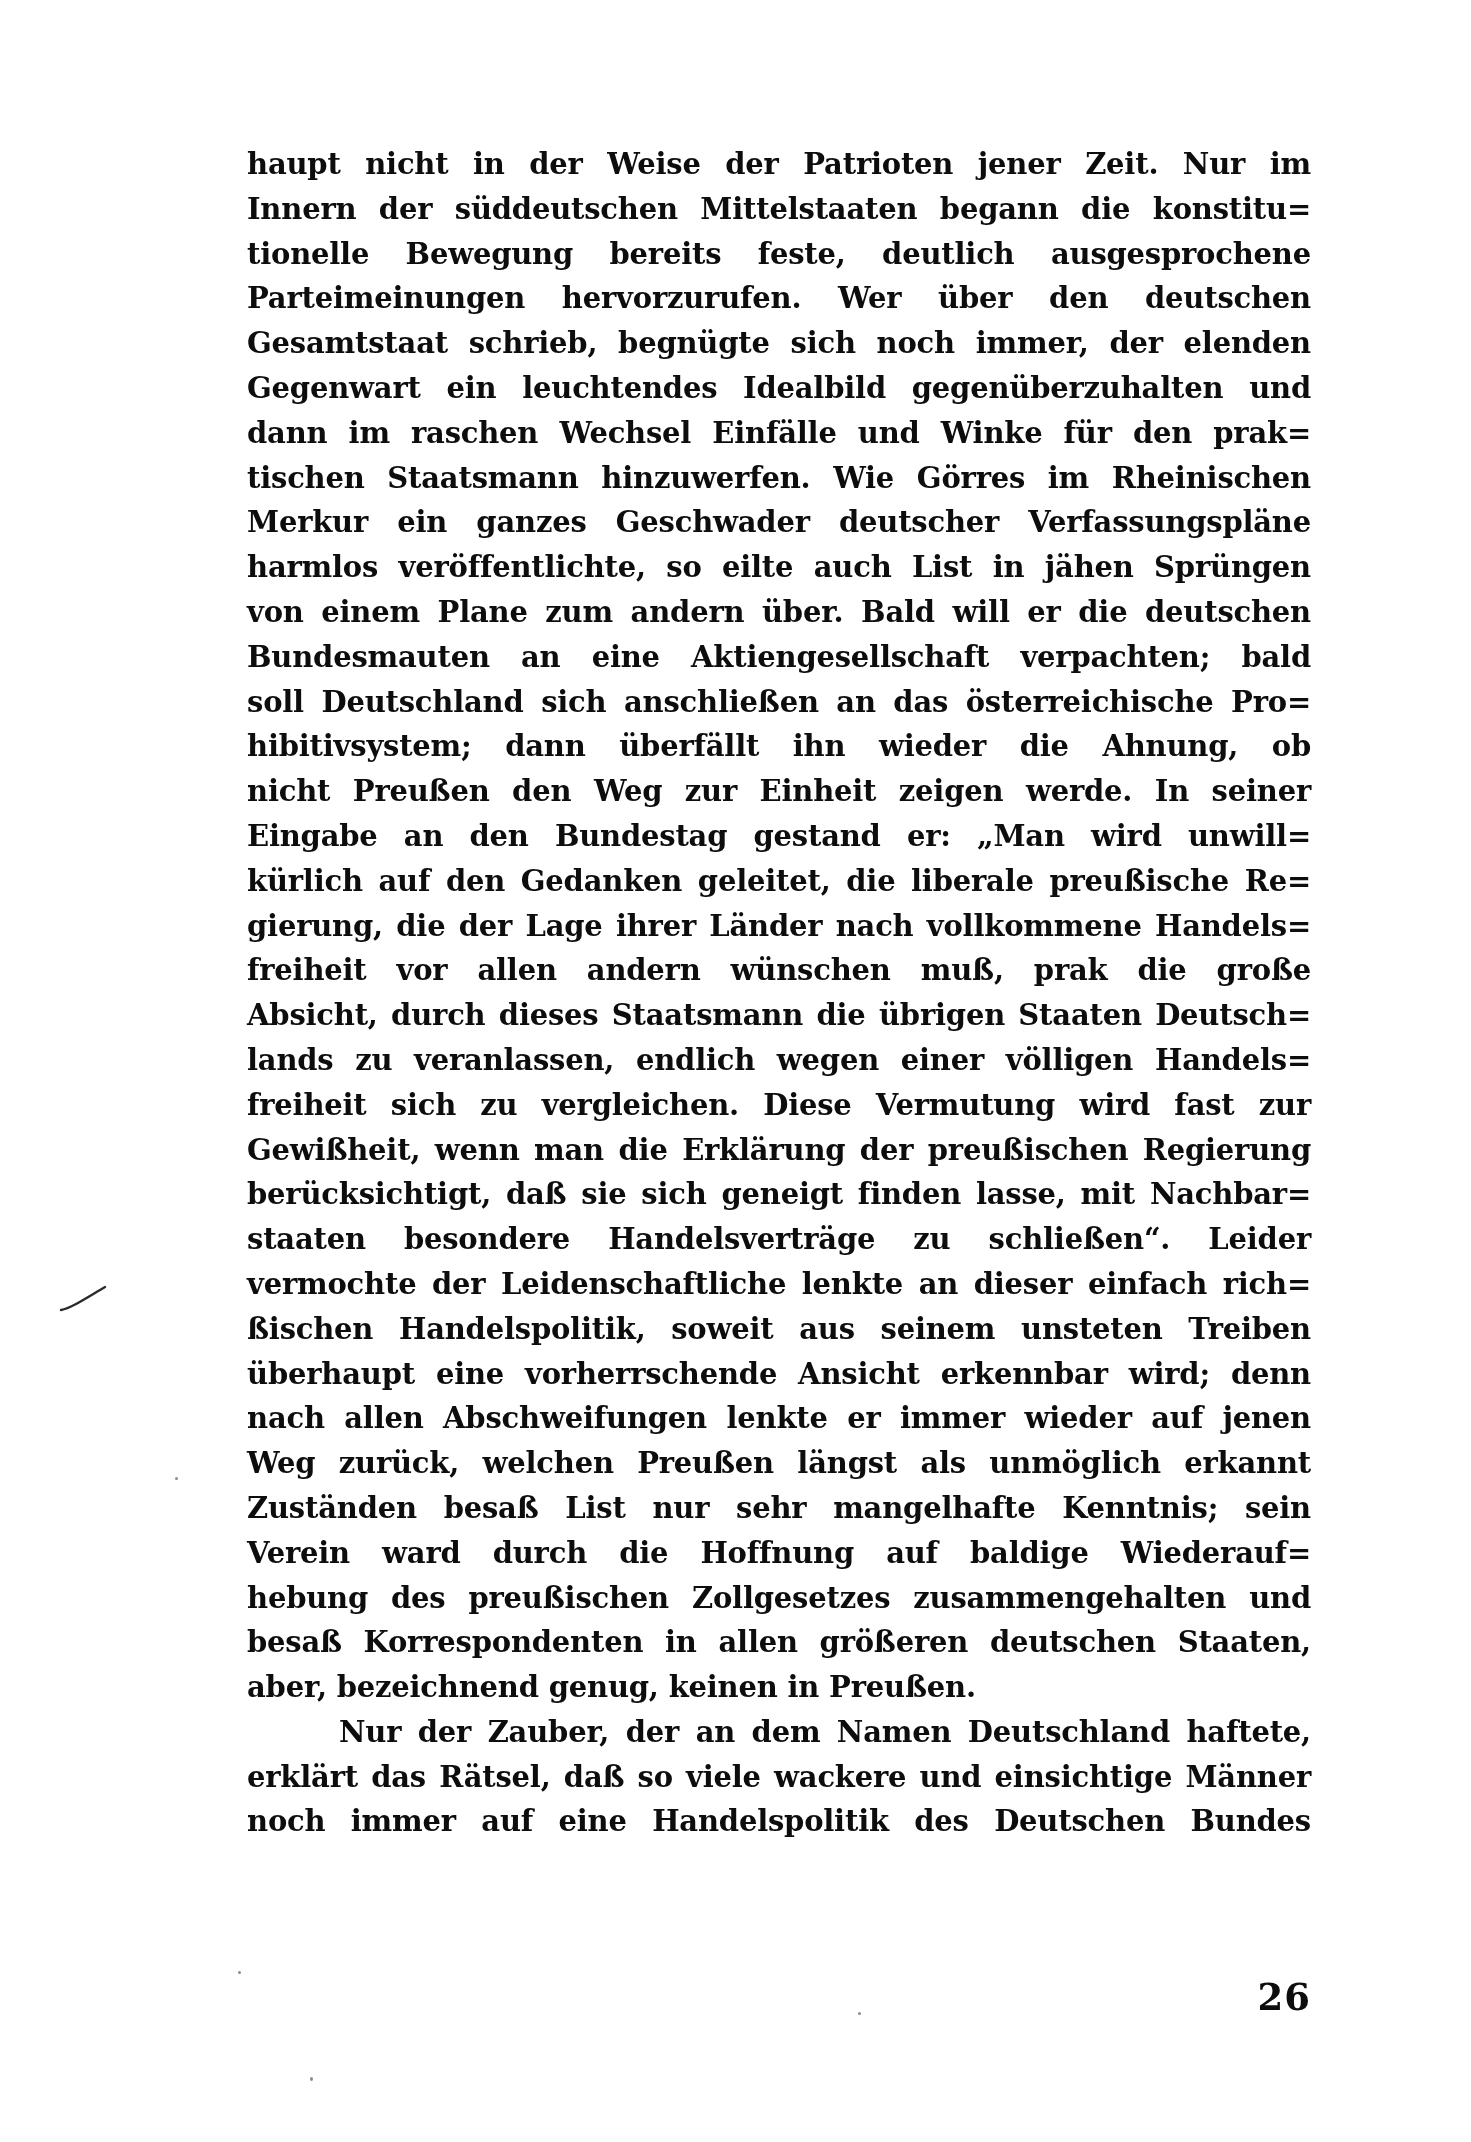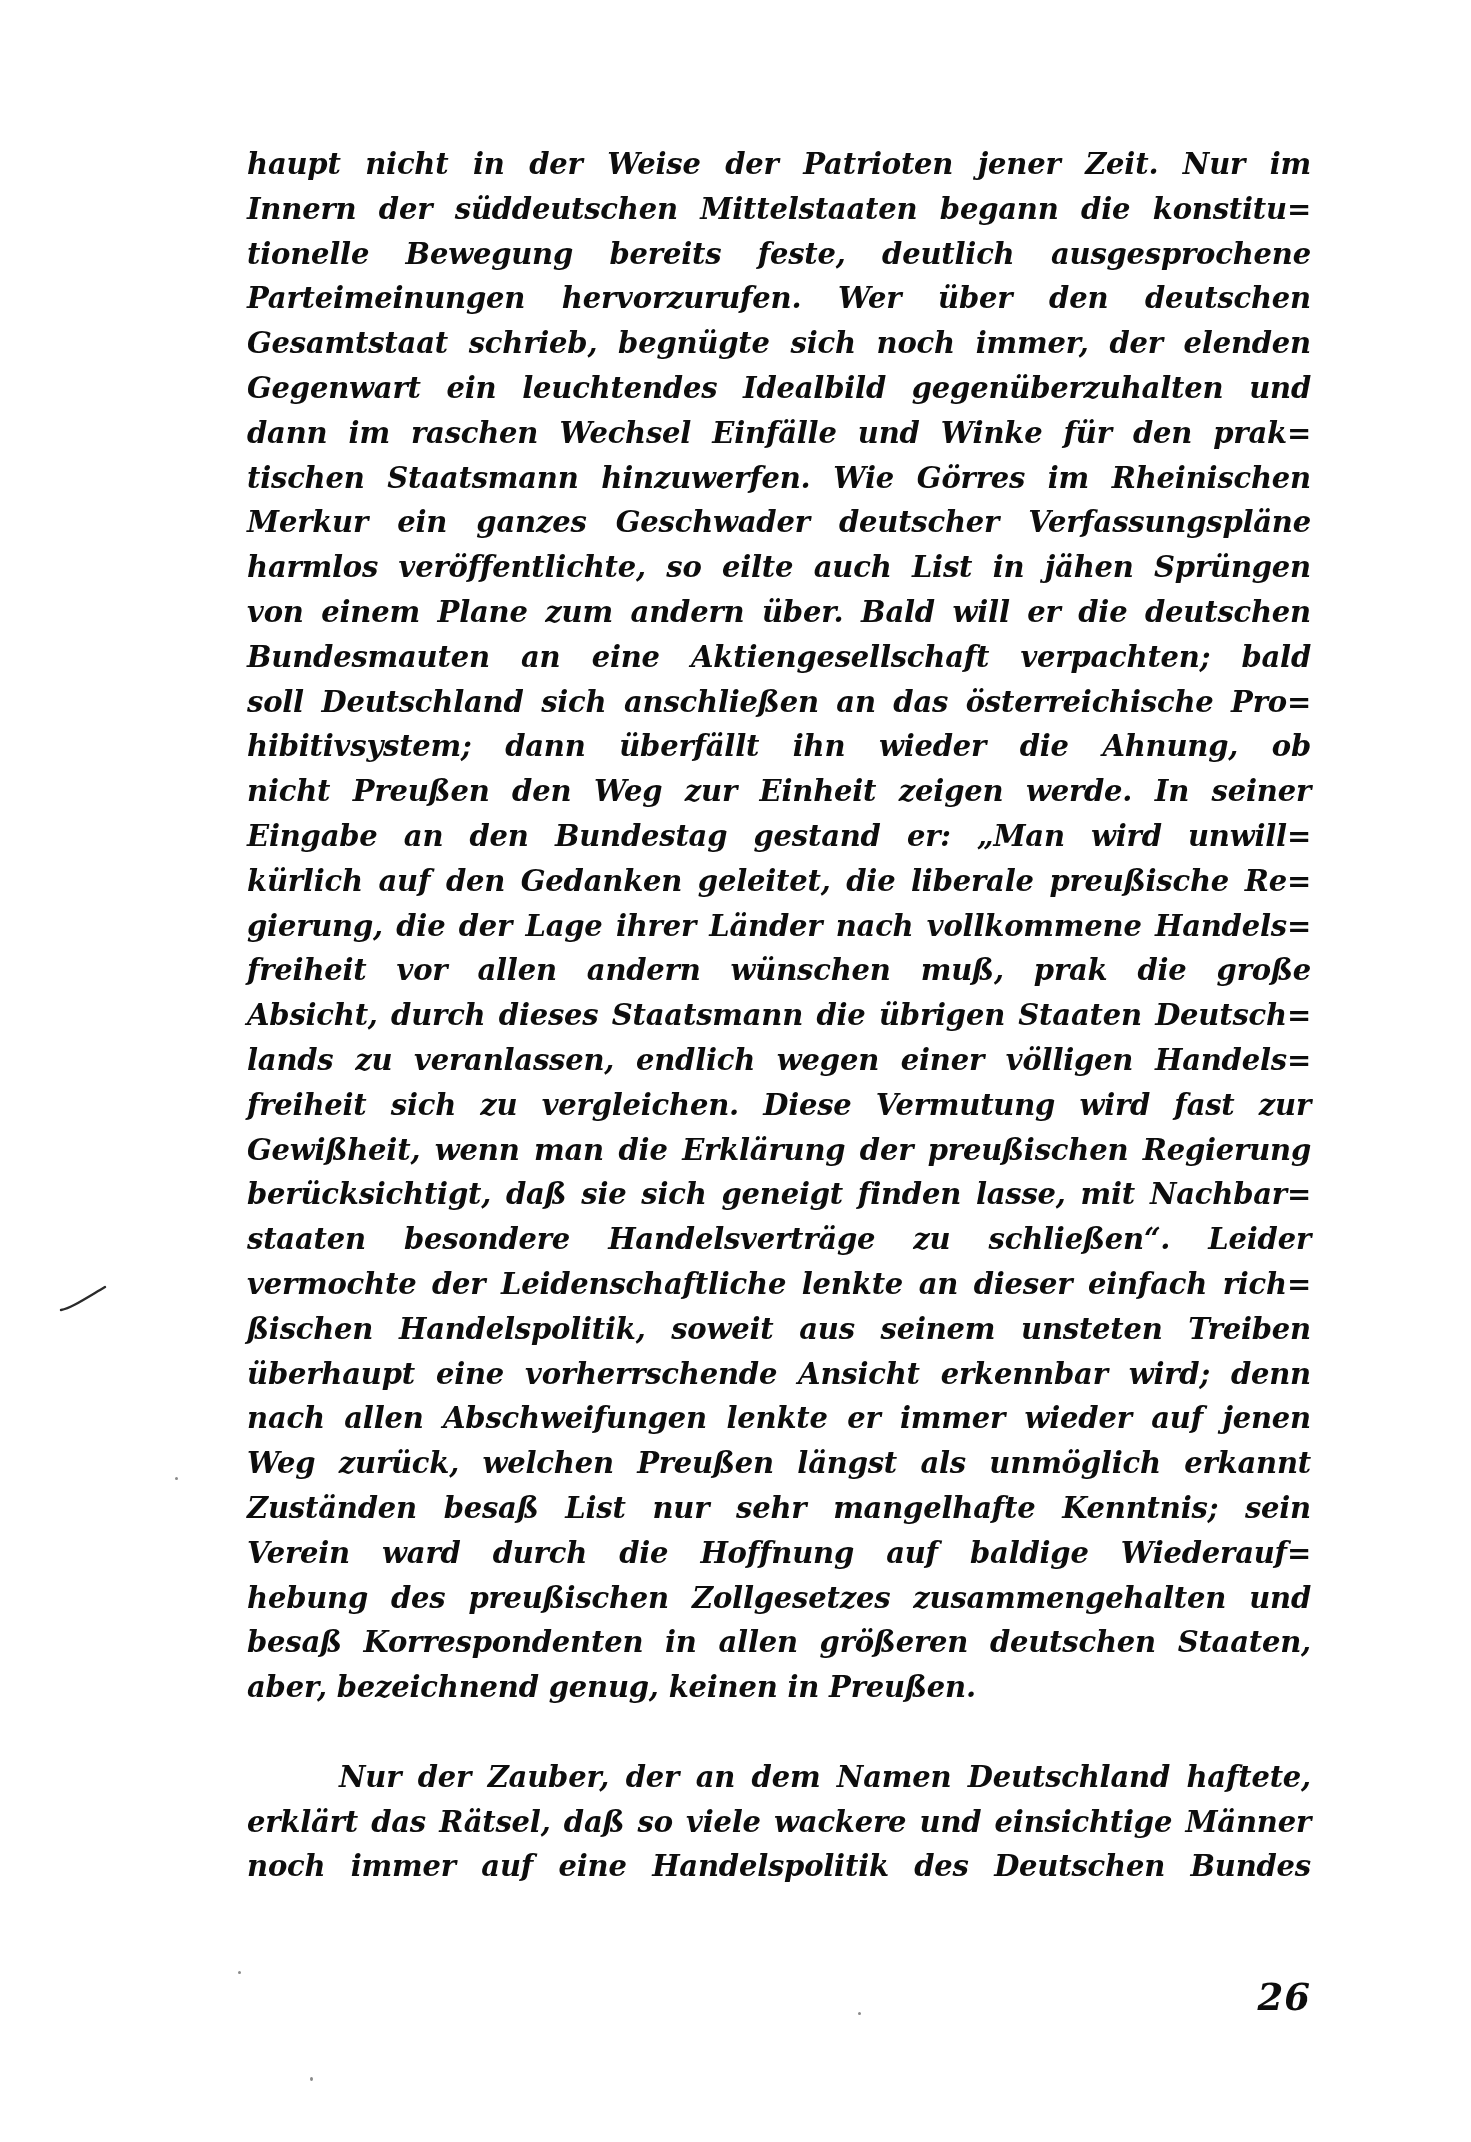--- a/index.html
+++ b/index.html
@@ -10,21 +10,20 @@
     background: #ffffff;
     position: relative;
     font-family: "DejaVu Serif", "Liberation Serif", serif;
     color: #0d0d0d;
     overflow: hidden;
   }
   #page {
     position: absolute;
     inset: 0;
     background: #ffffff;
-    font-style: italic;
   }
   #text-block {
     position: absolute;
     left: 247px;
     top: 142px;
     width: 1064px;
   }
   .line {
     font-size: 29px;
     font-weight: 700;
@@ -35,21 +34,20 @@
     text-align-last: justify;
     -moz-text-align-last: justify;
     hyphens: none;
   }
   .line.flush-left {
     text-align-last: left;
     -moz-text-align-last: left;
   }
   .line.indent {
     text-indent: 92px;
-    margin-top: 45px;
   }
   #page-number {
     position: absolute;
     left: 247px;
     top: 1975px;
     width: 1064px;
     text-align: right;
     font-size: 37px;
     font-weight: 700;
     letter-spacing: 1px;

